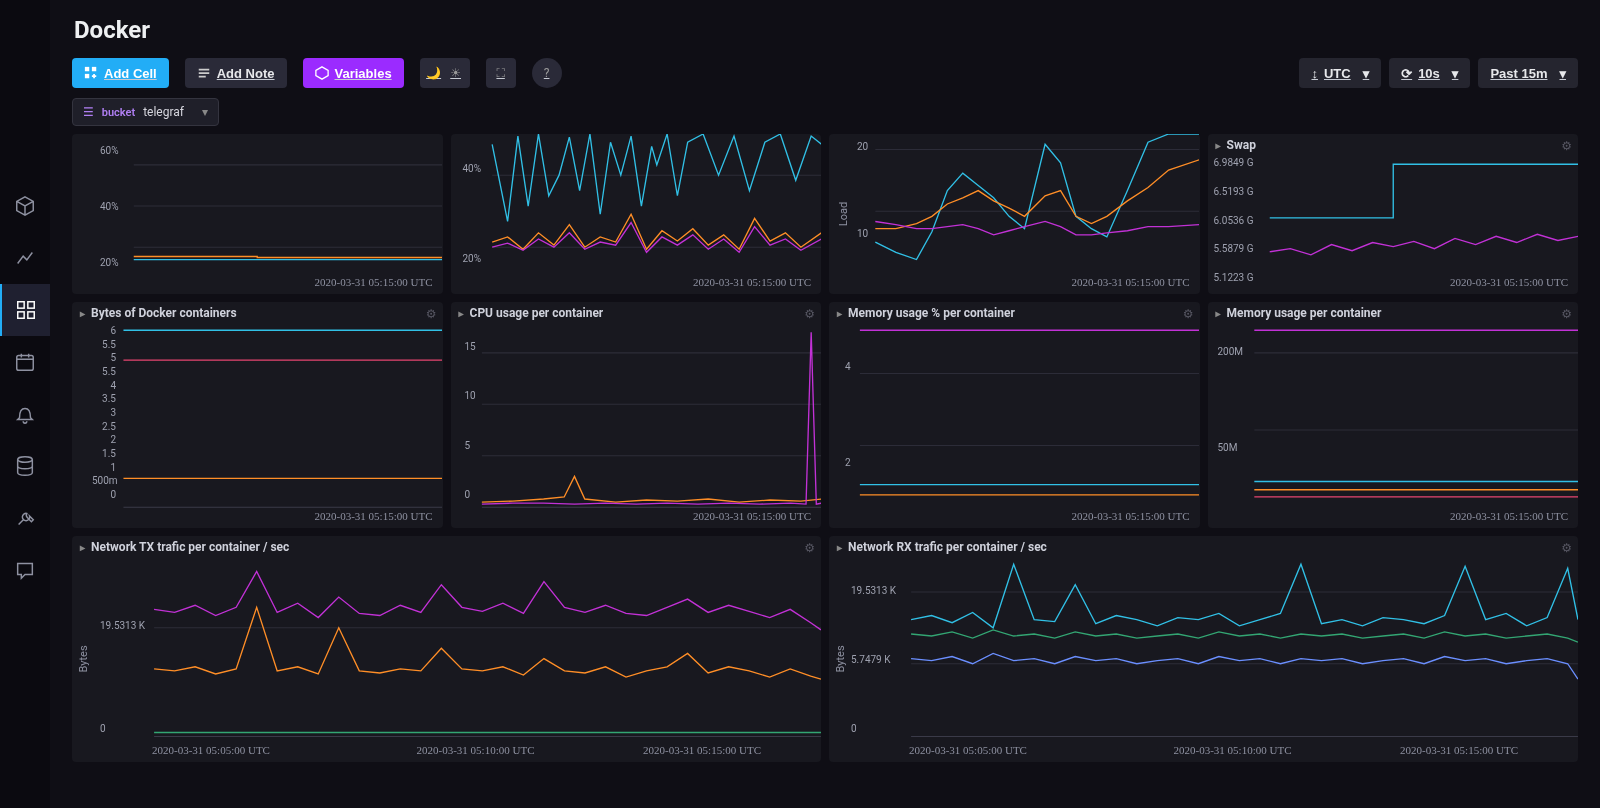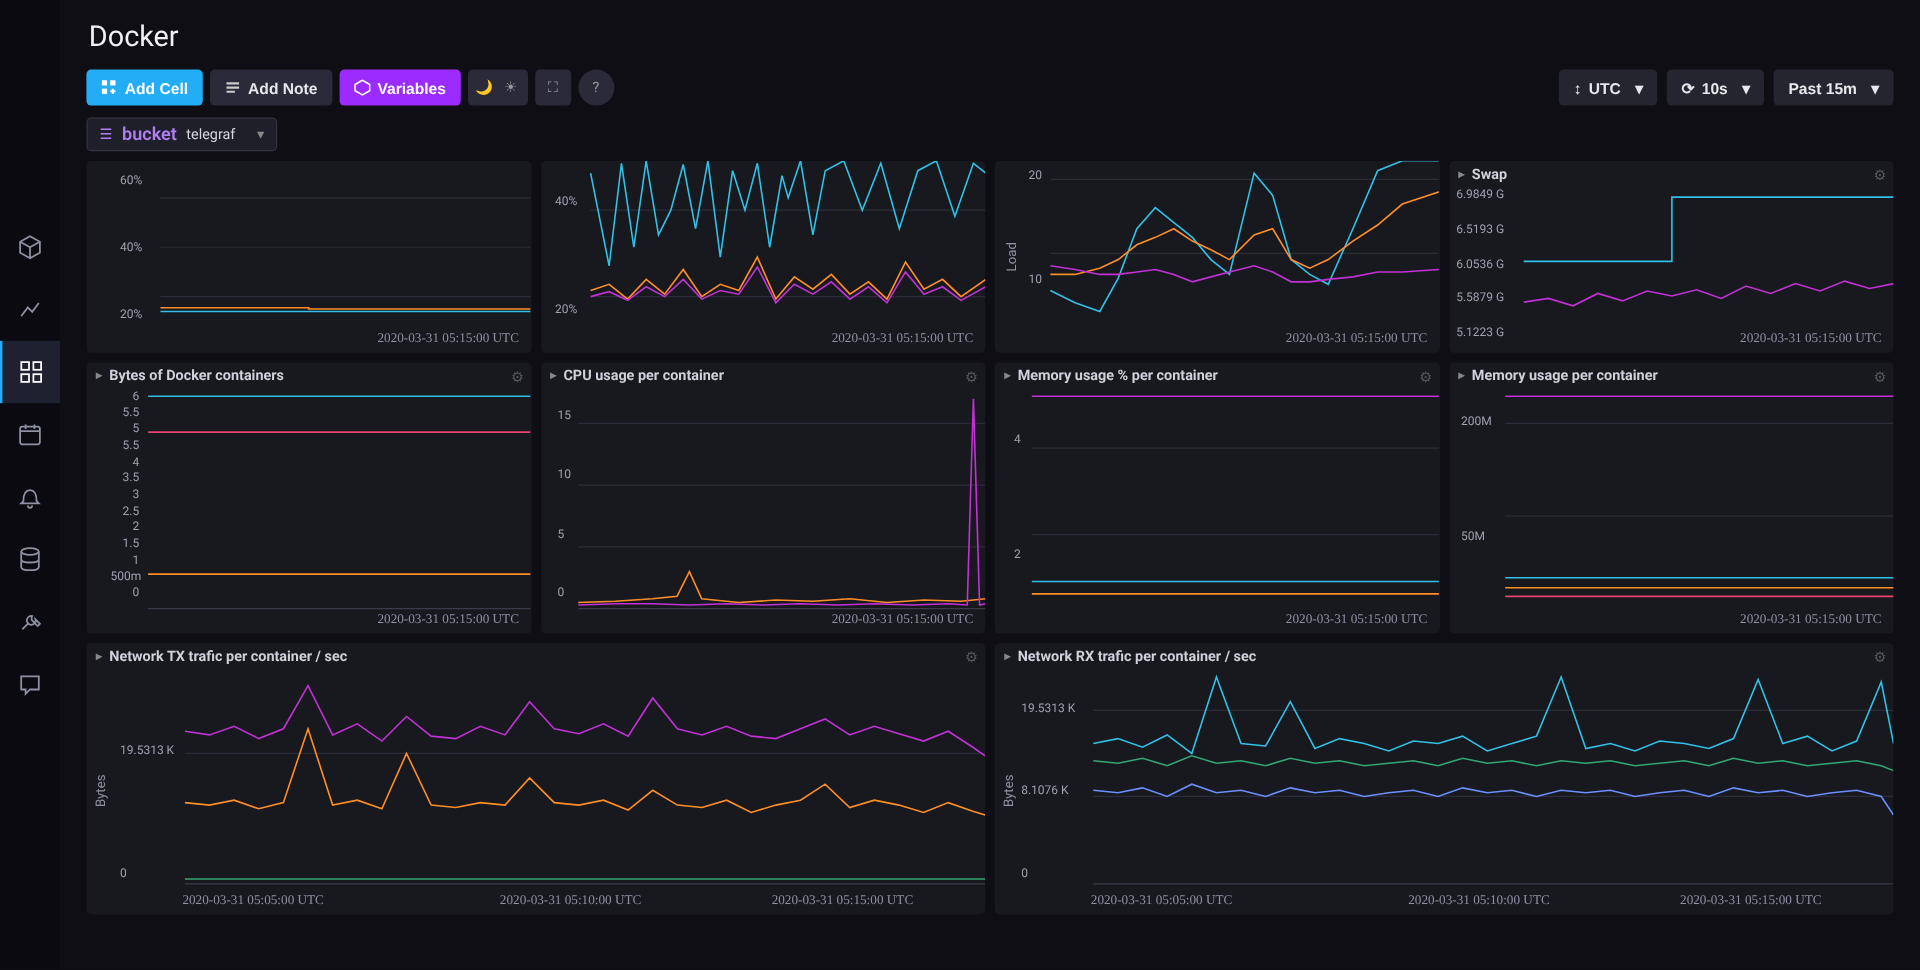--- a/index.html
+++ b/index.html
@@ -32,23 +32,23 @@
   color: #8e91a1;
 }
 .sidebar-item.active {
   background: #1f2030;
   color: #fff;
   border-left: 2px solid #22adf6;
 }
 .sidebar-item svg { width: 22px; height: 22px; fill: none; stroke: currentColor; stroke-width: 1.6; }
 
 .main { flex: 1; display: flex; flex-direction: column; padding: 10px 22px 0 22px; overflow: hidden; }
-.page-title { font-size: 24px; font-weight: 400; color: #eef0f2; margin: 6px 0 14px 2px; }
-
-.toolbar { display: flex; align-items: flex-start; gap: 6px; margin-bottom: 10px; }
+.page-title { font-size: 24px; font-weight: 700; color: #eef0f2; margin: 6px 0 14px 2px; }
+
+.toolbar { display: flex; align-items: flex-start; gap: 16px; margin-bottom: 10px; text-decoration: underline; }
 .toolbar .spacer { flex: 1; }
 .btn {
   display: inline-flex; align-items: center; gap: 6px;
   height: 30px; padding: 0 12px; border-radius: 4px;
   font-size: 13px; font-weight: 600; cursor: pointer; border: none;
   color: #e7e8eb; background: #2b2b3b;
 }
 .btn-blue { background: #22adf6; color: #fff; }
 .btn-purple { background: #9b2bff; color: #fff; }
 .btn-dark { background: #2a2a38; }
@@ -64,21 +64,21 @@
 .dropdown-btn { position: relative; }
 .chev { margin-left: 6px; }
 .bi { width: 14px; height: 14px; }
 
 .filter-row { display: flex; margin-bottom: 8px; }
 .bucket-chip {
   display: inline-flex; align-items: center; gap: 8px;
   height: 28px; border-radius: 4px; background: #1f1f29;
   border: 1px solid #34343f; padding: 0 10px;
 }
-.bucket-chip .bk-label { color: #b07ff3; font-weight: 600; font-size: 15px; }
+.bucket-chip .bk-label { color: #b07ff3; font-weight: 600; font-size: 11px; }
 .bucket-chip .bk-val { color: #d6d6de; font-size: 12px; }
 .bk-chev { color: #888; margin-left: 10px; }
 
 .grid-area { flex: 1; overflow: hidden; display: flex; flex-direction: column; gap: 8px; }
 .row { display: flex; gap: 8px; }
 .panel {
   background: #18181f;
   border-radius: 4px;
   position: relative;
   display: flex;
@@ -454,21 +454,21 @@
         <div class="panel p-b">
           <div class="p-head">
               <span class="dd">▸</span>
               <span>Network RX trafic per container / sec</span>
             </div>
           <span class="gear">⚙</span>
           <div class="p-body">
             <span class="ylabel-v" style="left:-2px;">Bytes</span>
             <div class="yticks" style="top:30px;bottom:28px;left:22px;">
               <span>19.5313 K</span>
-                <span>8.1076 K</span>
+                <span>5.7479 K</span>
                 <span>0</span>
             </div>
             <svg class="chart" viewBox="0 0 730 205" preserveAspectRatio="none">
               <line class="grid" x1="80" y1="35" x2="730" y2="35"></line>
               <line class="grid" x1="80" y1="105" x2="730" y2="105"></line>
               <line class="baseline" x1="80" y1="176" x2="730" y2="176"></line>
               <path class="line stroke-cyan" d="M80,62 L100,58 L120,65 L140,55 L160,70 L180,8 L200,62 L220,64 L240,28 L260,66 L280,58 L300,62 L320,68 L340,60 L360,62 L380,56 L400,68 L420,62 L440,56 L460,8 L480,66 L500,62 L520,68 L540,60 L560,62 L580,66 L600,58 L620,10 L640,62 L660,56 L680,68 L700,60 L720,12 L730,62"></path>
               <path class="line stroke-green" d="M80,76 L100,78 L120,74 L140,80 L160,72 L180,78 L200,76 L220,80 L240,74 L260,78 L280,76 L300,80 L320,78 L340,76 L360,80 L380,74 L400,78 L420,76 L440,80 L460,76 L480,78 L500,76 L520,80 L540,78 L560,76 L580,80 L600,74 L620,78 L640,76 L660,80 L680,78 L700,76 L720,80 L730,84"></path>
               <path class="line stroke-blue" d="M80,100 L100,102 L120,98 L140,105 L160,95 L180,102 L200,100 L220,105 L240,98 L260,102 L280,100 L300,105 L320,102 L340,100 L360,105 L380,98 L400,102 L420,100 L440,105 L460,100 L480,102 L500,100 L520,105 L540,102 L560,100 L580,105 L600,98 L620,102 L640,100 L660,105 L680,102 L700,100 L720,105 L730,120"></path>
             </svg>

